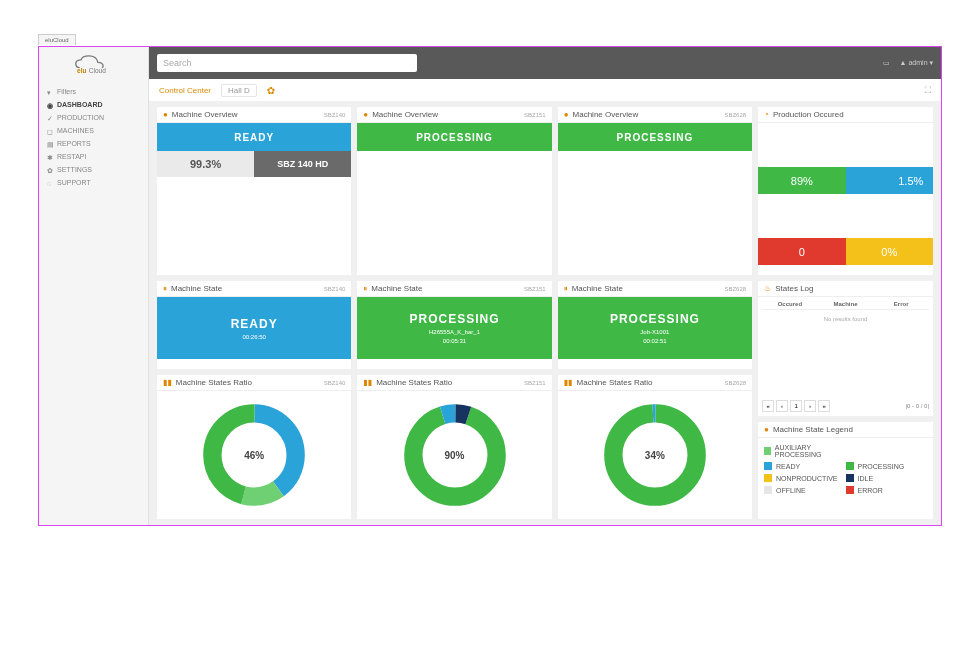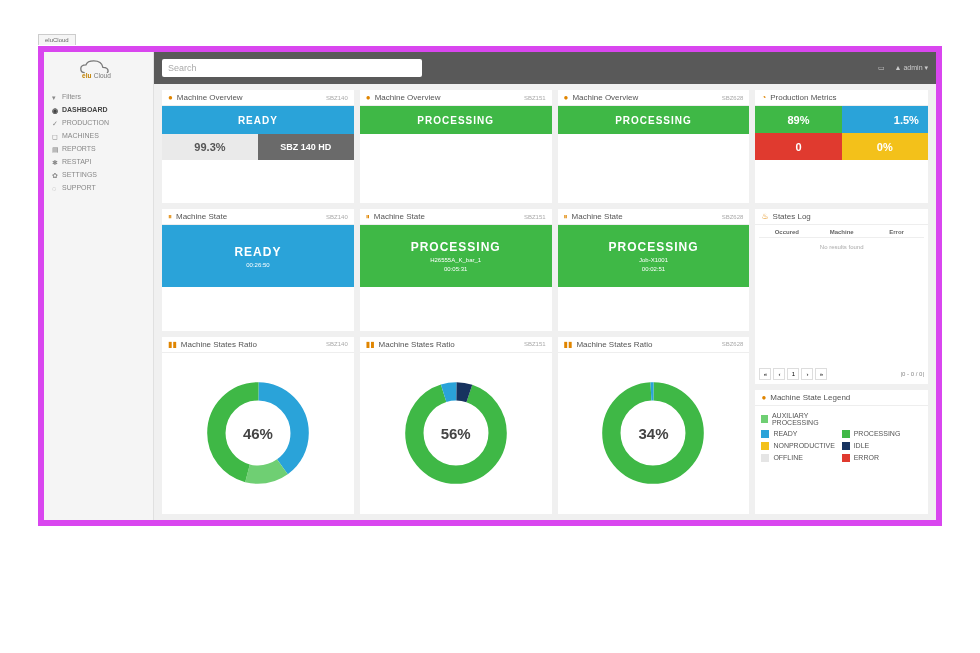--- a/index.html
+++ b/index.html
@@ -2,21 +2,21 @@
 <html><head>
 <meta charset="utf-8">
 <style>
 * { box-sizing: border-box; margin: 0; padding: 0; font-family: Arial, sans-serif; }
 body { background: #fff; width: 980px; height: 653px; overflow: hidden; }
 .outer { width: 980px; height: 653px; position: relative; padding: 28px 38px 0 38px; }
 .title-block { border-bottom: 1px solid #ccc; margin-bottom: 2px; }
 .title { font-size: 22px; color: #7a7a7a; letter-spacing: 0.5px; font-weight: 400; }
 .subtitle { font-size: 11px; color: #888; margin-top: 1px; letter-spacing: 0.5px; }
 .mini-tab { font-size: 6px; color: #666; margin-top: 3px; padding: 2px 6px; border: 1px solid #ccc; border-bottom: none; display: inline-block; background: #f5f5f5; }
-.app { display: flex; height: 480px; border: 6px solid #d946ef; }
+.app { display: flex; height: 480px; border: 1px solid #d946ef; }
 .sidebar { width: 110px; background: #f5f5f5; border-right: 1px solid #e0e0e0; }
 .logo { height: 36px; display: flex; align-items: center; justify-content: center; }
 .logo svg { width: 52px; height: 24px; }
 .nav { padding: 2px 0; }
 .nav-item { font-size: 7px; color: #888; padding: 3px 8px; cursor: pointer; display: flex; align-items: center; gap: 4px; }
 .nav-item.active { color: #444; font-weight: bold; }
 .nav-icon { width: 6px; height: 6px; display: inline-block; }
 .main { flex: 1; display: flex; flex-direction: column; background: #f0f0f0; }
 .topbar { height: 32px; background: #595959; display: flex; align-items: center; padding: 0 8px; gap: 8px; }
 .search { flex: 0 0 260px; height: 18px; background: #fff; border-radius: 2px; padding: 0 6px; font-size: 9px; color: #aaa; display: flex; align-items: center; }
@@ -33,40 +33,40 @@
 .card-head .hicon.bar { color: #e08500; }
 .card-head .code { margin-left: auto; font-size: 6px; color: #aaa; }
 .overview-body { display: flex; flex-direction: column; }
 .status-row { height: 28px; display: flex; align-items: center; justify-content: center; font-size: 10px; font-weight: bold; color: #fff; letter-spacing: 1px; }
 .status-row.ready { background: #2aa3d9; }
 .status-row.processing { background: #3fb846; }
 .split-row { display: flex; height: 26px; justify-content: flex-end; }
 .split-row .pct { flex: 1; background: #eaeaea; color: #555; display: flex; align-items: center; justify-content: center; font-size: 11px; font-weight: bold; }
 .split-row .model { flex: 1; background: #6a6a6a; color: #fff; display: flex; align-items: center; justify-content: center; font-size: 9px; font-weight: bold; }
 .metrics-body { display: flex; flex-wrap: wrap; }
-.metric-cell { width: 50%; height: 27px; display: flex; align-items: center; justify-content: center; font-size: 11px; font-weight: bold; color: #fff; }
+.metric-cell { width: 50%; height: 27px; display: flex; align-items: center; justify-content: center; font-size: 11px; font-weight: normal; color: #fff; margin-top: 44px; }
 .mc-green { background: #3fb846; }
 .mc-blue { background: #2aa3d9; padding-left: 43px; }
 .mc-red { background: #e03a2f; }
 .mc-yellow { background: #f3c11a; color: #fff; }
 .state-body { height: 62px; display: flex; flex-direction: column; align-items: center; justify-content: center; color: #fff; }
 .state-body.ready { background: #2aa3d9; }
 .state-body.processing { background: #3fb846; }
 .state-body .big { font-size: 12px; font-weight: bold; letter-spacing: 1px; }
 .state-body .small { font-size: 6px; margin-top: 3px; }
 .errorlog-body { padding: 4px; font-size: 6px; color: #666; flex:1; display:flex; flex-direction:column; }
 .errorlog-head { display: flex; font-weight: bold; border-bottom: 1px solid #eee; padding-bottom: 2px; }
 .errorlog-head span { flex: 1; text-align: center; }
 .noresults { text-align: center; color: #aaa; margin-top: 6px; font-size: 6px; }
 .pager { margin-top: auto; display: flex; align-items: center; gap: 2px; }
 .pager button { width: 12px; height: 12px; font-size: 6px; border: 1px solid #ddd; background: #fff; cursor: pointer; }
 .pager .info { margin-left: auto; font-size: 6px; color: #888; }
 .donut-body { flex: 1; display: flex; align-items: center; justify-content: center; position: relative; min-height: 118px; }
 .donut-body svg { width: 110px; height: 110px; }
-.donut-label { position: absolute; font-size: 15px; font-weight: bold; color: #444; }
+.donut-label { position: absolute; font-size: 10px; font-weight: bold; color: #444; }
 .legend-body { padding: 4px 6px; font-size: 7px; color: #555; }
 .legend-row { display: flex; }
 .legend-item { width: 50%; display: flex; align-items: center; gap: 4px; padding: 2px 0; }
 .swatch { width: 8px; height: 8px; }
 .sw-ap { background: #6fcf73; }
 .sw-ready { background: #2aa3d9; }
 .sw-proc { background: #3fb846; }
 .sw-np { background: #f3c11a; }
 .sw-idle { background: #17335f; }
 .sw-off { background: #e5e5e5; }
@@ -125,20 +125,26 @@
     </div>
 
     <div class="main">
       <div class="topbar">
         <div class="search">Search</div>
         <div class="topbar-right">
           <span>▭</span>
           <span>▲ <span>admin</span> ▾</span>
         </div>
       </div>
+      <div class="subheader">
+        <span class="lnk">Control Center</span>
+        <span class="tab-hall">Hall D</span>
+        <span class="gear">✿</span>
+        <span class="expand">⛶</span>
+      </div>
 
       <div class="grid">
 
         <div class="card">
           <div class="card-head">
               <span class="hicon">●</span>
               <span>Machine Overview</span>
               <span class="code">SBZ140</span>
             </div>
           <div class="overview-body">
@@ -166,21 +172,21 @@
               <span class="code">SBZ628</span>
             </div>
           <div class="overview-body">
             <div class="status-row processing">PROCESSING</div>
           </div>
         </div>
 
         <div class="card">
           <div class="card-head">
               <span class="hicon">◔</span>
-              <span>Production Metrics</span>
+              <span>Production Occured</span>
             </div>
           <div class="metrics-body">
             <div class="metric-cell mc-green">89%</div>
             <div class="metric-cell mc-blue">1.5%</div>
             <div class="metric-cell mc-red">0</div>
             <div class="metric-cell mc-yellow">0%</div>
           </div>
         </div>
 
         <div class="card">
@@ -308,21 +314,21 @@
               <span class="hicon bar">▮▮</span>
               <span>Machine States Ratio</span>
               <span class="code">SBZ151</span>
             </div>
           <div class="donut-body">
             <svg viewBox="0 0 42 42">
               <circle cx="21" cy="21" r="15.9" fill="none" stroke="#3fb846" stroke-width="7" stroke-dasharray="90 10" stroke-dashoffset="20"></circle>
               <circle cx="21" cy="21" r="15.9" fill="none" stroke="#2aa3d9" stroke-width="7" stroke-dasharray="5 95" stroke-dashoffset="30"></circle>
               <circle cx="21" cy="21" r="15.9" fill="none" stroke="#17335f" stroke-width="7" stroke-dasharray="5 95" stroke-dashoffset="25"></circle>
             </svg>
-            <div class="donut-label">56%</div>
+            <div class="donut-label">90%</div>
           </div>
         </div>
         <div class="card">
           <div class="card-head">
               <span class="hicon bar">▮▮</span>
               <span>Machine States Ratio</span>
               <span class="code">SBZ628</span>
             </div>
           <div class="donut-body">
             <svg viewBox="0 0 42 42">

